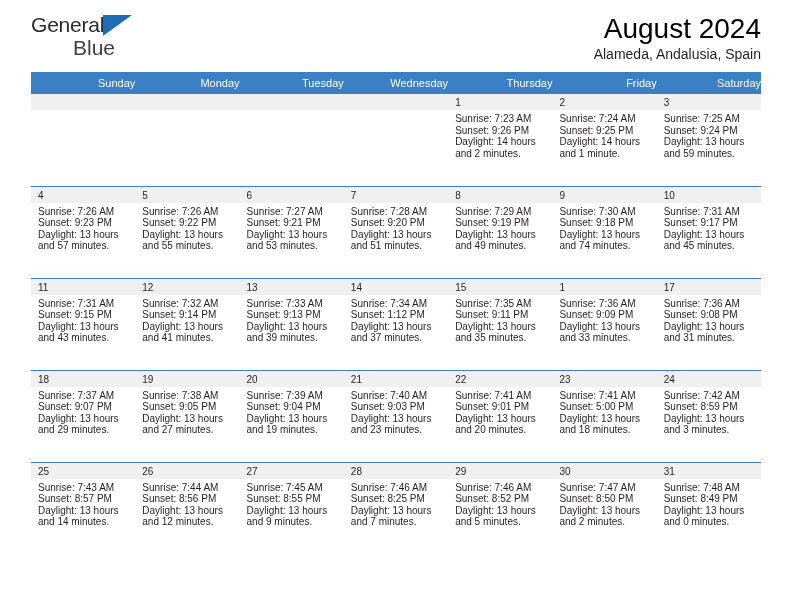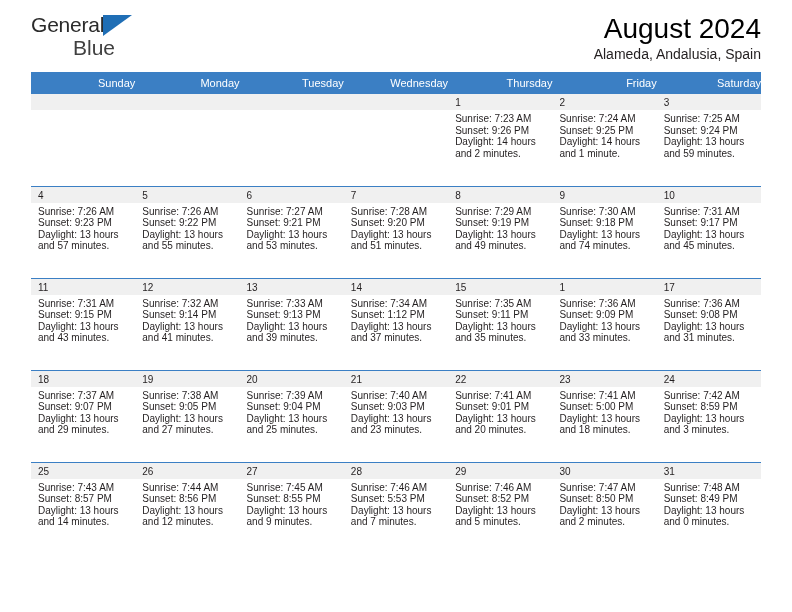--- a/index.html
+++ b/index.html
@@ -351,21 +351,21 @@
               <div>Daylight: 13 hours</div>
               <div>and 27 minutes.</div>
             </div>
           </td>
           <td class="day-cell">
             <div class="daynum-band">20</div>
             <div class="cell-body">
               <div>Sunrise: 7:39 AM</div>
               <div>Sunset: 9:04 PM</div>
               <div>Daylight: 13 hours</div>
-              <div>and 25 minutes.</div>
+              <div>and 19 minutes.</div>
             </div>
           </td>
           <td class="day-cell">
             <div class="daynum-band">21</div>
             <div class="cell-body">
               <div>Sunrise: 7:40 AM</div>
               <div>Sunset: 9:03 PM</div>
               <div>Daylight: 13 hours</div>
               <div>and 23 minutes.</div>
             </div>
@@ -423,21 +423,21 @@
               <div>Sunrise: 7:45 AM</div>
               <div>Sunset: 8:55 PM</div>
               <div>Daylight: 13 hours</div>
               <div>and 9 minutes.</div>
             </div>
           </td>
           <td class="day-cell">
             <div class="daynum-band">28</div>
             <div class="cell-body">
               <div>Sunrise: 7:46 AM</div>
-              <div>Sunset: 5:53 PM</div>
+              <div>Sunset: 8:25 PM</div>
               <div>Daylight: 13 hours</div>
               <div>and 7 minutes.</div>
             </div>
           </td>
           <td class="day-cell">
             <div class="daynum-band">29</div>
             <div class="cell-body">
               <div>Sunrise: 7:46 AM</div>
               <div>Sunset: 8:52 PM</div>
               <div>Daylight: 13 hours</div>

